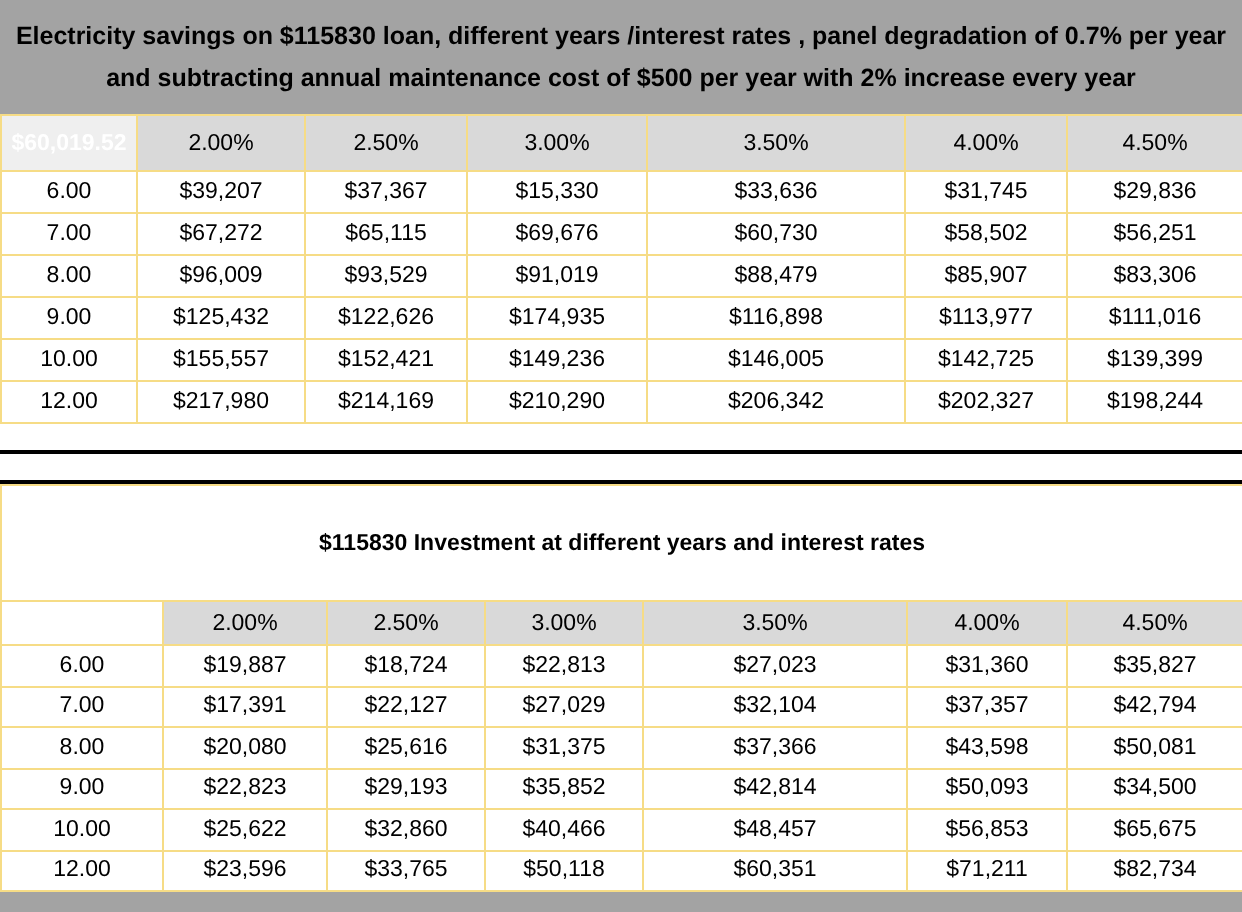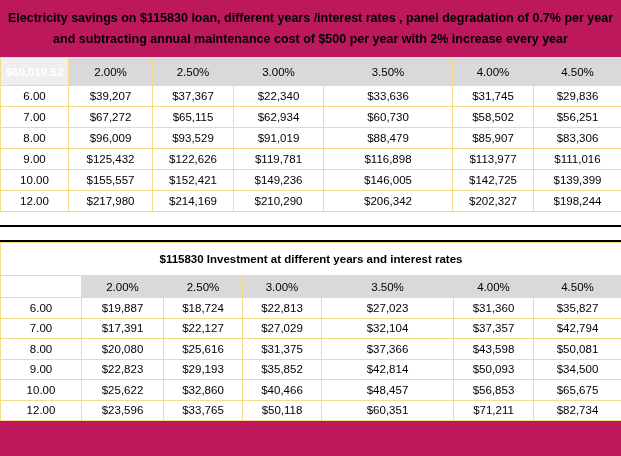--- a/index.html
+++ b/index.html
@@ -2,21 +2,21 @@
 <html><head>
 <meta charset="utf-8">
 <style>
   * { margin: 0; padding: 0; box-sizing: border-box; }
   html, body {
     width: 621px;
     background: #ffffff;
     font-family: "Liberation Sans", sans-serif;
     color: #000000;
   }
-  .page { width: 621px; height: 456px; overflow: hidden; background: #be185d; }
+  .page { width: 621px; height: 456px; overflow: hidden; background: #a3a3a3; }
 
   .sheet-title {
     width: 621px;
     height: 57px;
     display: flex;
     align-items: center;
     justify-content: center;
     text-align: center;
     font-weight: bold;
     font-size: 12.5px;
@@ -44,21 +44,21 @@
     color: #ffffff;
     font-weight: bold;
   }
   tr.hdr td.blank-corner { background: #ffffff; }
   table.grid tbody td { height: 21px; }
 
   .divider-gap { height: 13px; background: #ffffff; }
   .divider-line { height: 2px; width: 621px; background: #000000; }
 
   td.t2-title-cell {
-    height: 33px;
+    height: 58px;
     font-weight: bold;
     font-size: 15px;
     background: #ffffff;
   }
   #investment-table tr.hdr td { height: 22px; }
   #investment-table tbody td { height: 20.5px; }
 </style>
 </head>
 <body>
 
@@ -85,48 +85,48 @@
           <td>3.50%</td>
           <td>4.00%</td>
           <td>4.50%</td>
         </tr>
     </thead>
     <tbody>
         <tr>
           <td>6.00</td>
           <td>$39,207</td>
           <td>$37,367</td>
-          <td>$22,340</td>
+          <td>$15,330</td>
           <td>$33,636</td>
           <td>$31,745</td>
           <td>$29,836</td>
         </tr>
         <tr>
           <td>7.00</td>
           <td>$67,272</td>
           <td>$65,115</td>
-          <td>$62,934</td>
+          <td>$69,676</td>
           <td>$60,730</td>
           <td>$58,502</td>
           <td>$56,251</td>
         </tr>
         <tr>
           <td>8.00</td>
           <td>$96,009</td>
           <td>$93,529</td>
           <td>$91,019</td>
           <td>$88,479</td>
           <td>$85,907</td>
           <td>$83,306</td>
         </tr>
         <tr>
           <td>9.00</td>
           <td>$125,432</td>
           <td>$122,626</td>
-          <td>$119,781</td>
+          <td>$174,935</td>
           <td>$116,898</td>
           <td>$113,977</td>
           <td>$111,016</td>
         </tr>
         <tr>
           <td>10.00</td>
           <td>$155,557</td>
           <td>$152,421</td>
           <td>$149,236</td>
           <td>$146,005</td>

